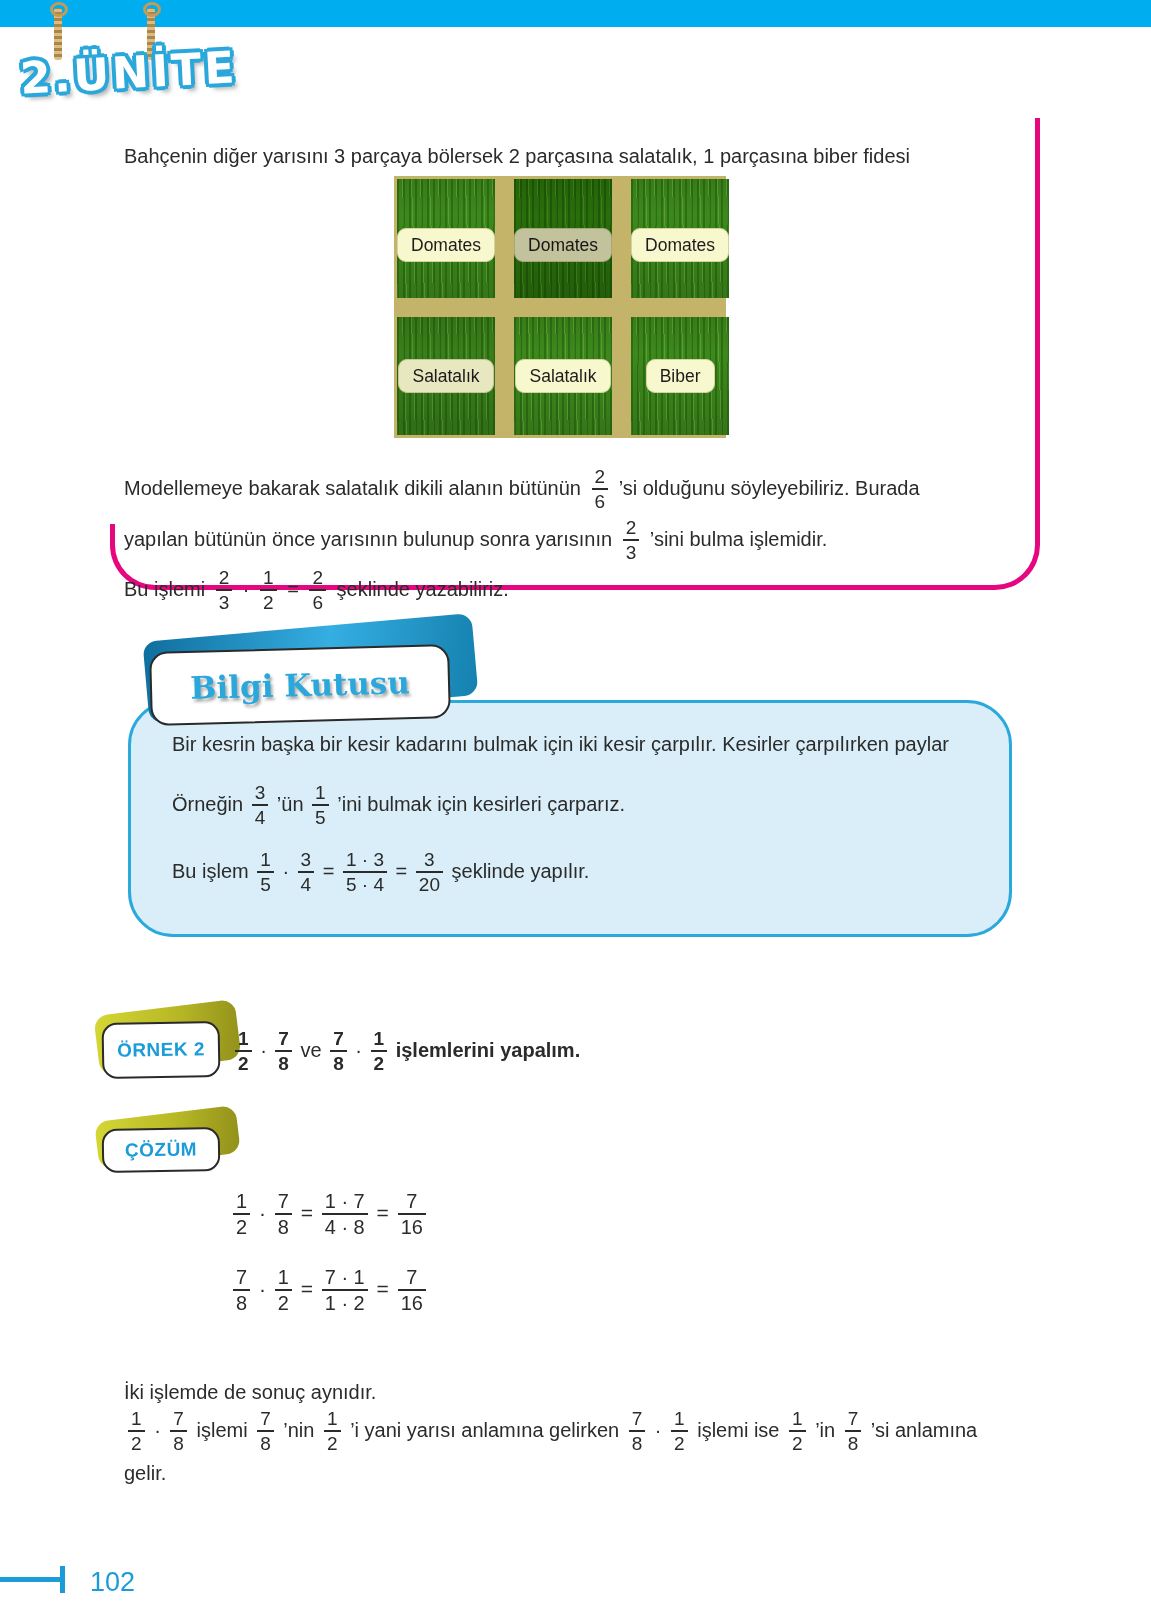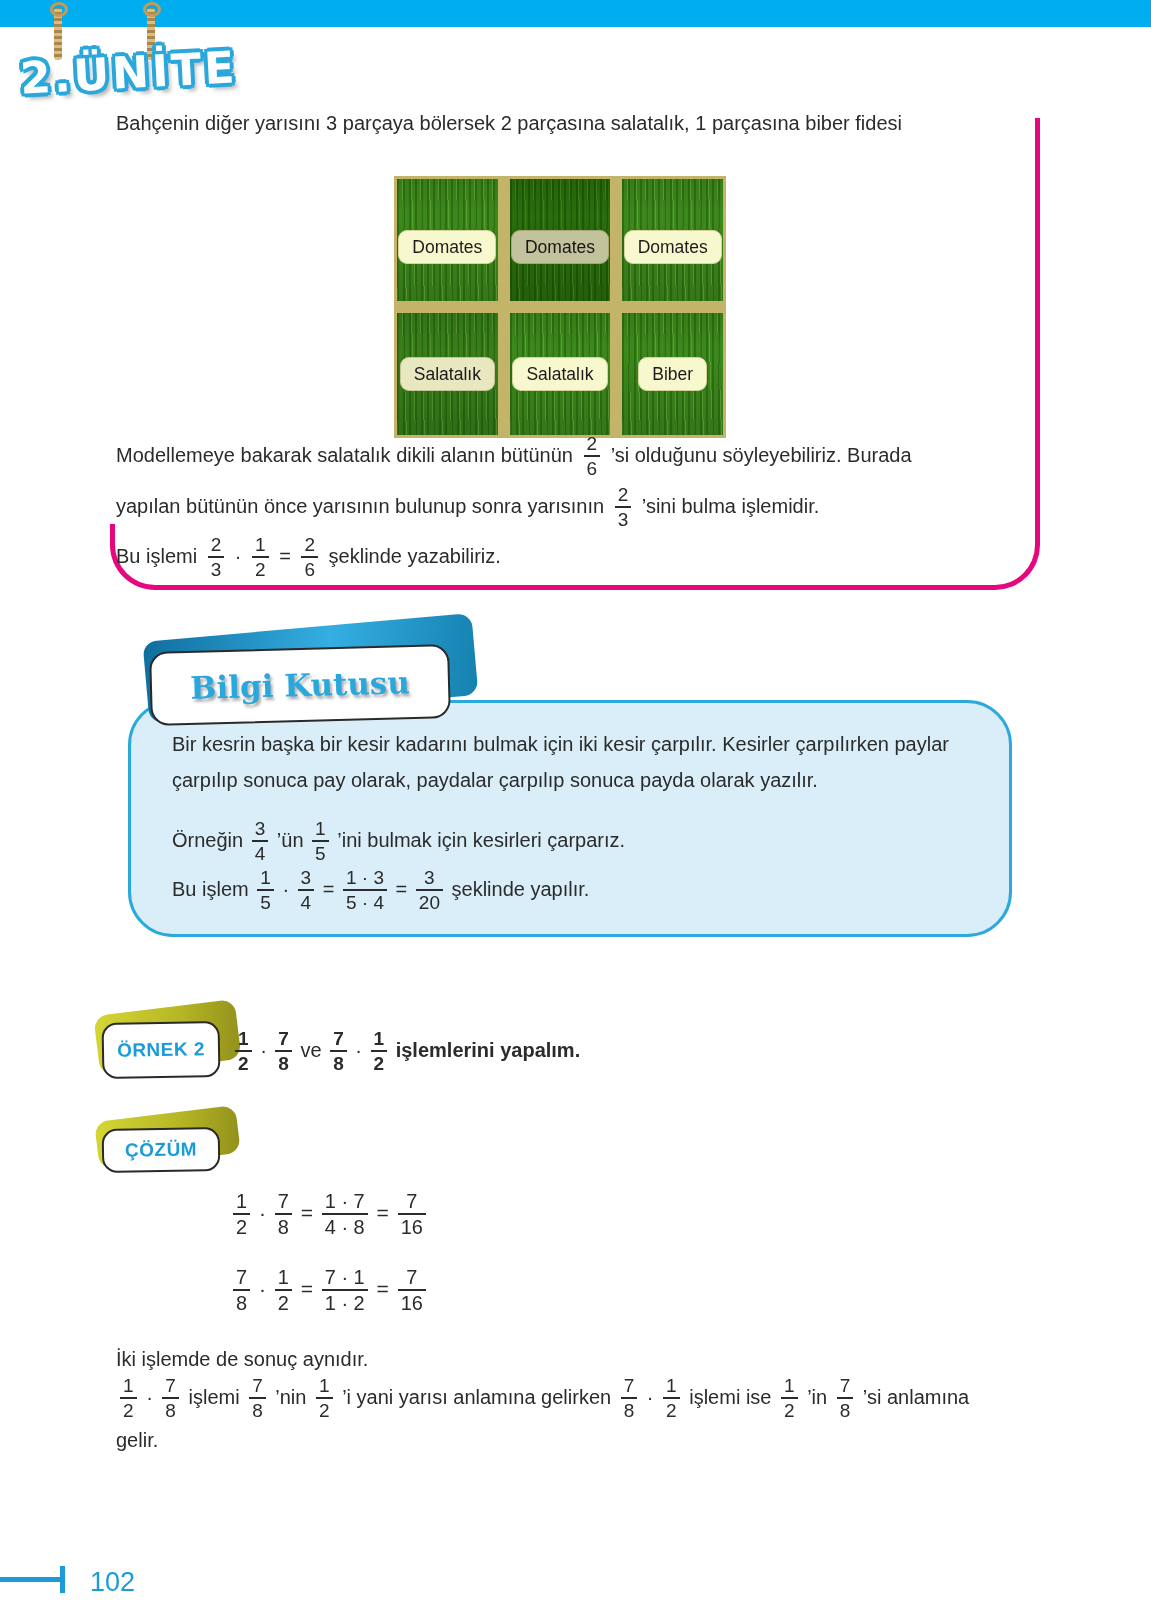--- a/index.html
+++ b/index.html
@@ -25,51 +25,51 @@
       -3px -3px 0 #2AA7DB, 3px -3px 0 #2AA7DB, -3px 3px 0 #2AA7DB, 3px 3px 0 #2AA7DB,
       -4px 0 0 #2AA7DB, 4px 0 0 #2AA7DB, 0 -4px 0 #2AA7DB, 0 4px 0 #2AA7DB,
       5px 6px 4px rgba(90,90,90,.45);
   }
   
   .pink-frame{position:absolute;left:110px;top:118px;width:930px;height:472px;
     border-left:5px solid #E6067E;border-right:5px solid #E6067E;border-bottom:5px solid #E6067E;
     border-radius:0 0 45px 45px;box-sizing:border-box;}
   .pink-frame-hide{position:absolute;left:104px;top:112px;width:17px;height:412px;background:#ffffff;}
   
-  .para{position:absolute;left:116px;width:890px;}
+  .para{position:absolute;left:124px;width:890px;margin-top:33px;}
   .intro{top:108px;}
   .model-par{top:431px;line-height:1.42;}
   .model-par .frac{margin:2px 5px;}
   
   .frac{display:inline-flex;flex-direction:column;vertical-align:middle;text-align:center;
     line-height:1.12;font-size:.95em;margin:0 3px;}
   .frac .num{display:block;padding:0 3px 1px;}
   .frac .den{display:block;border-top:2px solid #2b2b2b;padding:1px 3px 0;}
   
   .garden{position:absolute;left:394px;top:176px;width:332px;height:262px;
     display:grid;grid-template-columns:repeat(3,1fr);grid-template-rows:1fr 1fr;
-    gap:12px;padding:3px;box-sizing:border-box;background:#c3b469;}
+    gap:19px;padding:3px;box-sizing:border-box;background:#c3b469;}
   .cell{position:relative;display:flex;align-items:center;justify-content:center;
     background-color:#3c8a1b;
     background-image:
       repeating-linear-gradient(90deg, rgba(20,60,5,.35) 0 2px, rgba(255,255,255,0) 2px 6px),
       repeating-linear-gradient(88deg, rgba(190,235,130,.22) 0 1px, rgba(255,255,255,0) 1px 9px),
       linear-gradient(180deg, rgba(0,0,0,.10), rgba(0,0,0,0) 30%, rgba(0,0,0,.14));}
   .cell:nth-child(2){filter:brightness(.78) saturate(1.15);}
   .cell:nth-child(4){filter:brightness(.93);}
   .pill{position:relative;background:#f8f8ce;border:1px solid #d6d3a0;border-radius:9px;
     padding:3px 13px;font-size:17.5px;color:#1c1c1c;white-space:nowrap;}
   .row1-pill{transform:translateY(7px);}
   
   .info-box{position:absolute;left:128px;top:700px;width:884px;height:237px;
     background:#D9EEF8;border:3px solid #2BA9DC;border-radius:45px;box-sizing:border-box;}
   .info-content{position:absolute;left:172px;top:726px;width:824px;}
   .info-p1{line-height:1.8;}
   .info-p2{margin-top:20px;line-height:1.4;}
-  .info-p3{margin-top:2px;line-height:1.4;}
+  .info-p3{margin-top:20px;line-height:1.4;}
   
   .badge{position:absolute;}
   .badge .back{content:"";position:absolute;inset:-7px -12px 5px -9px;border-radius:14px;}
   .badge .front{position:relative;background:#ffffff;border:2px solid #2a2a2a;
     display:flex;align-items:center;justify-content:center;}
   .badge-info{left:150px;top:648px;width:300px;height:74px;}
   .badge-info .back{background:linear-gradient(100deg,#0F6E9E 0%,#35AEE2 55%,#1581AF 100%);
     transform:rotate(-5deg) translate(8px,-6px);inset:-14px -18px 6px -12px;}
   .badge-info .front{width:100%;height:100%;border-radius:18px;transform:rotate(-1.5deg);
     font-family:"DejaVu Serif",serif;font-weight:bold;font-size:31px;color:#2AA7DB;
@@ -144,21 +144,21 @@
         <span class="num">2</span>
         <span class="den">6</span>
       </span><span> şeklinde yazabiliriz.</span></div>
 
   <div class="info-box"></div>
   <div class="badge badge-info">
     <div class="back"></div>
     <div class="front">Bilgi Kutusu</div>
   </div>
   <div class="info-content">
-    <div class="info-p1"><span>Bir kesrin başka bir kesir kadarını bulmak için iki kesir çarpılır. Kesirler çarpılırken paylar</span><br><span>çarpılıp sonuca pay olarak, paydalar çarpılıp sonuca payda olarak yazılır.</span></div>
+    <div class="info-p1"><span>Bir kesrin başka bir kesir kadarını bulmak için iki kesir çarpılır. Kesirler çarpılırken paylar</span><br></div>
     <div class="info-p2"><span>Örneğin </span><span class="frac">
           <span class="num">3</span>
           <span class="den">4</span>
         </span><span> ’ün </span><span class="frac">
           <span class="num">1</span>
           <span class="den">5</span>
         </span><span> ’ini bulmak için kesirleri çarparız.</span></div>
     <div class="info-p3"><span>Bu işlem </span><span class="frac">
           <span class="num">1</span>
           <span class="den">5</span>

